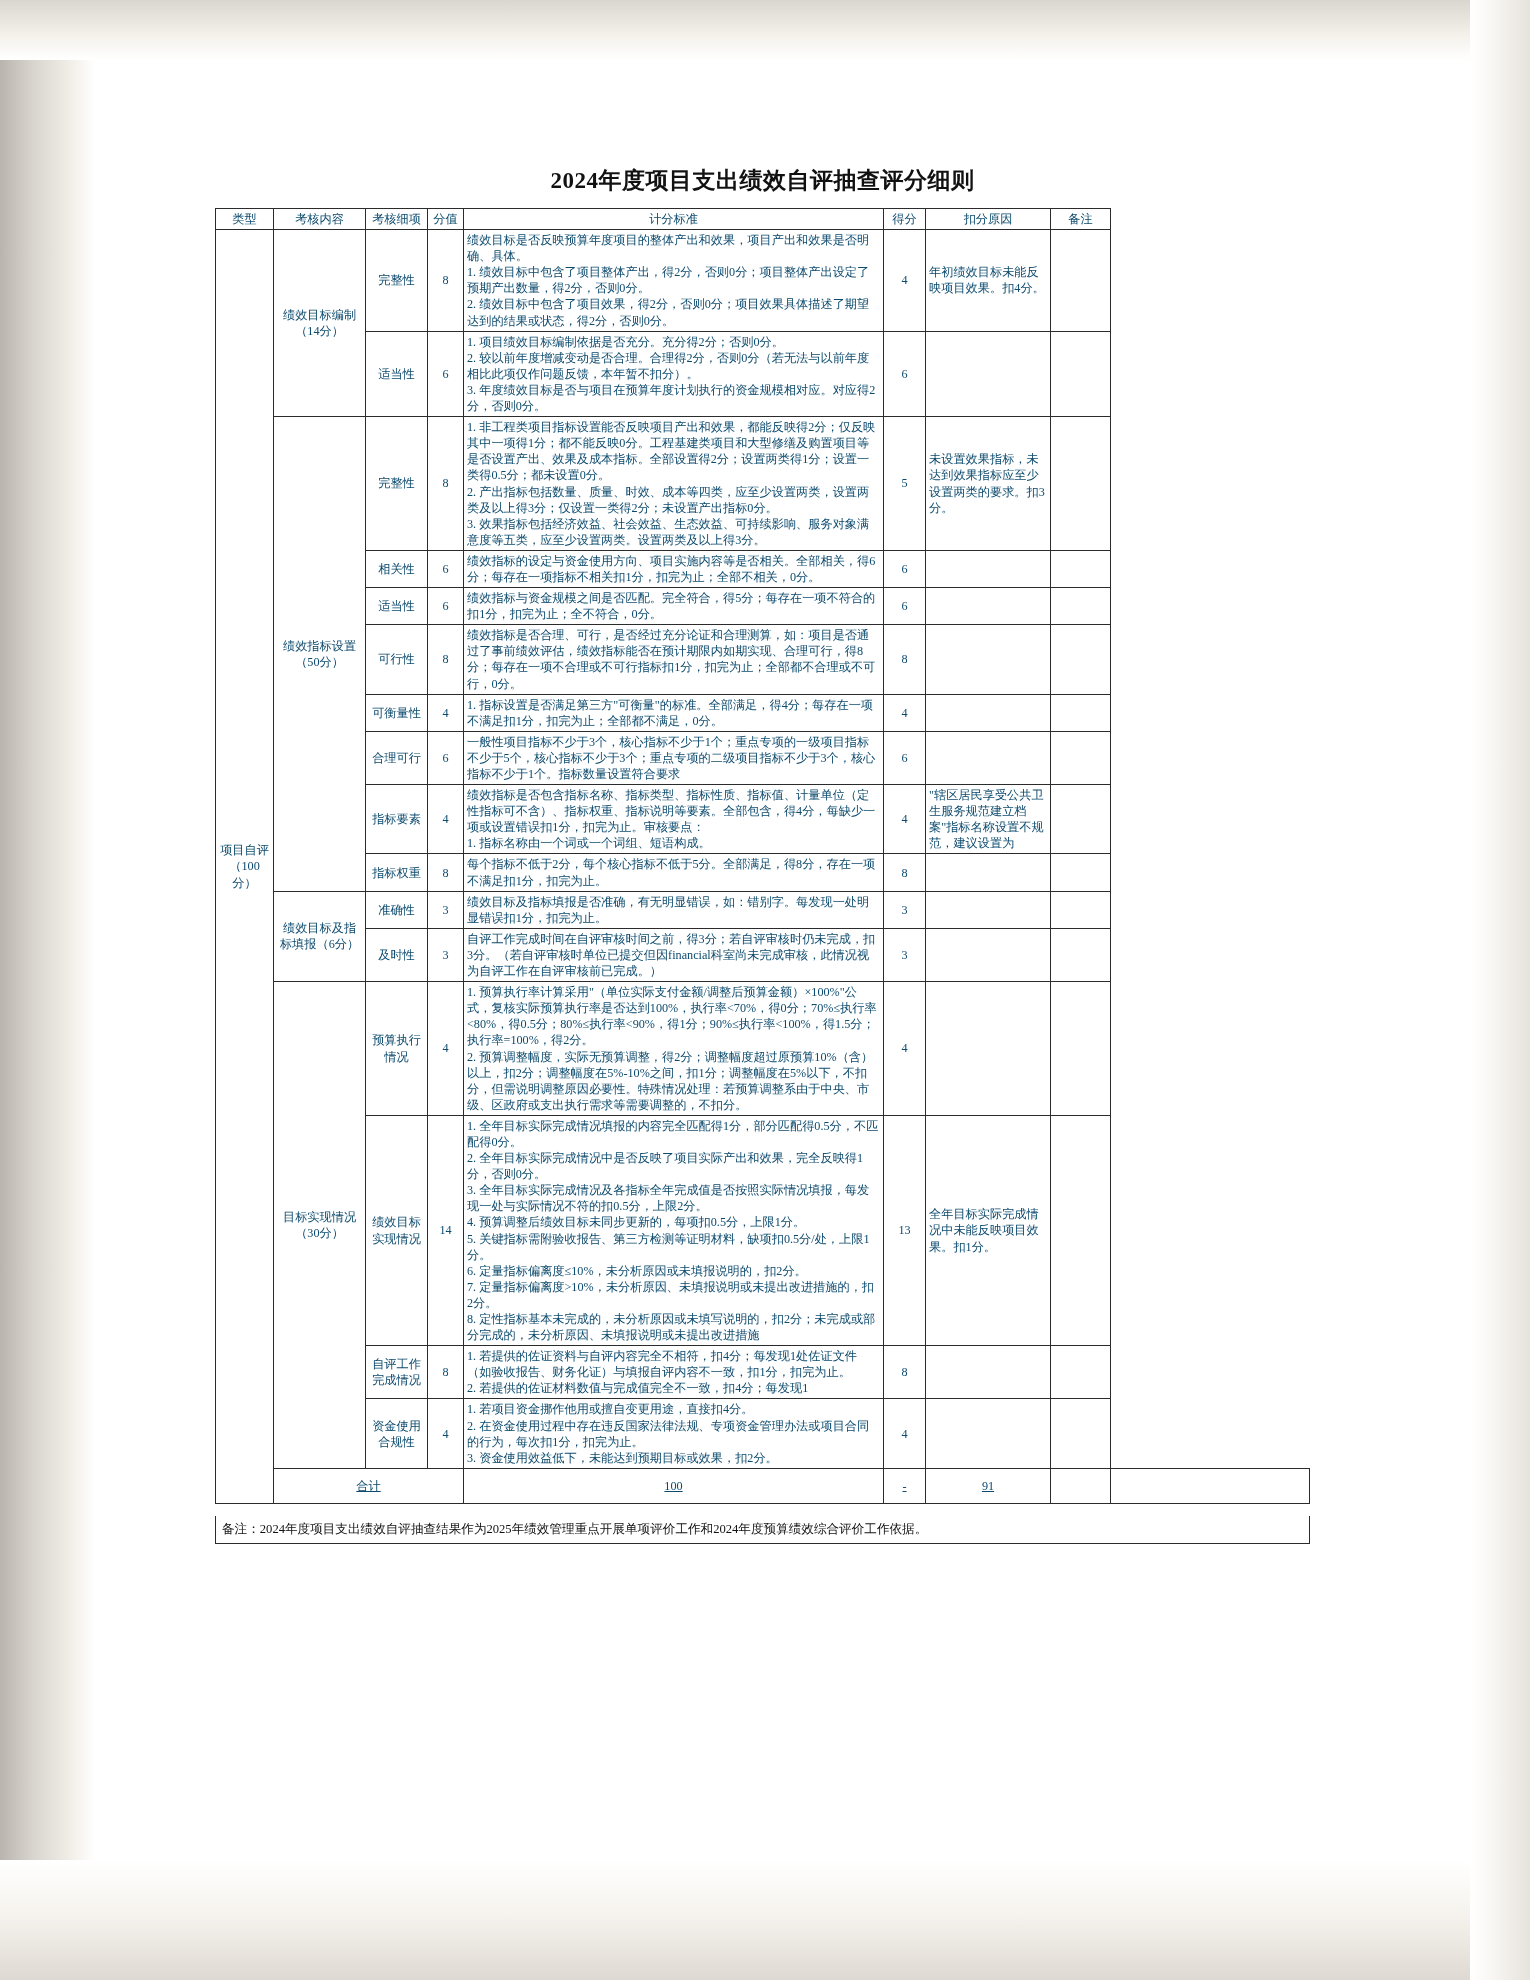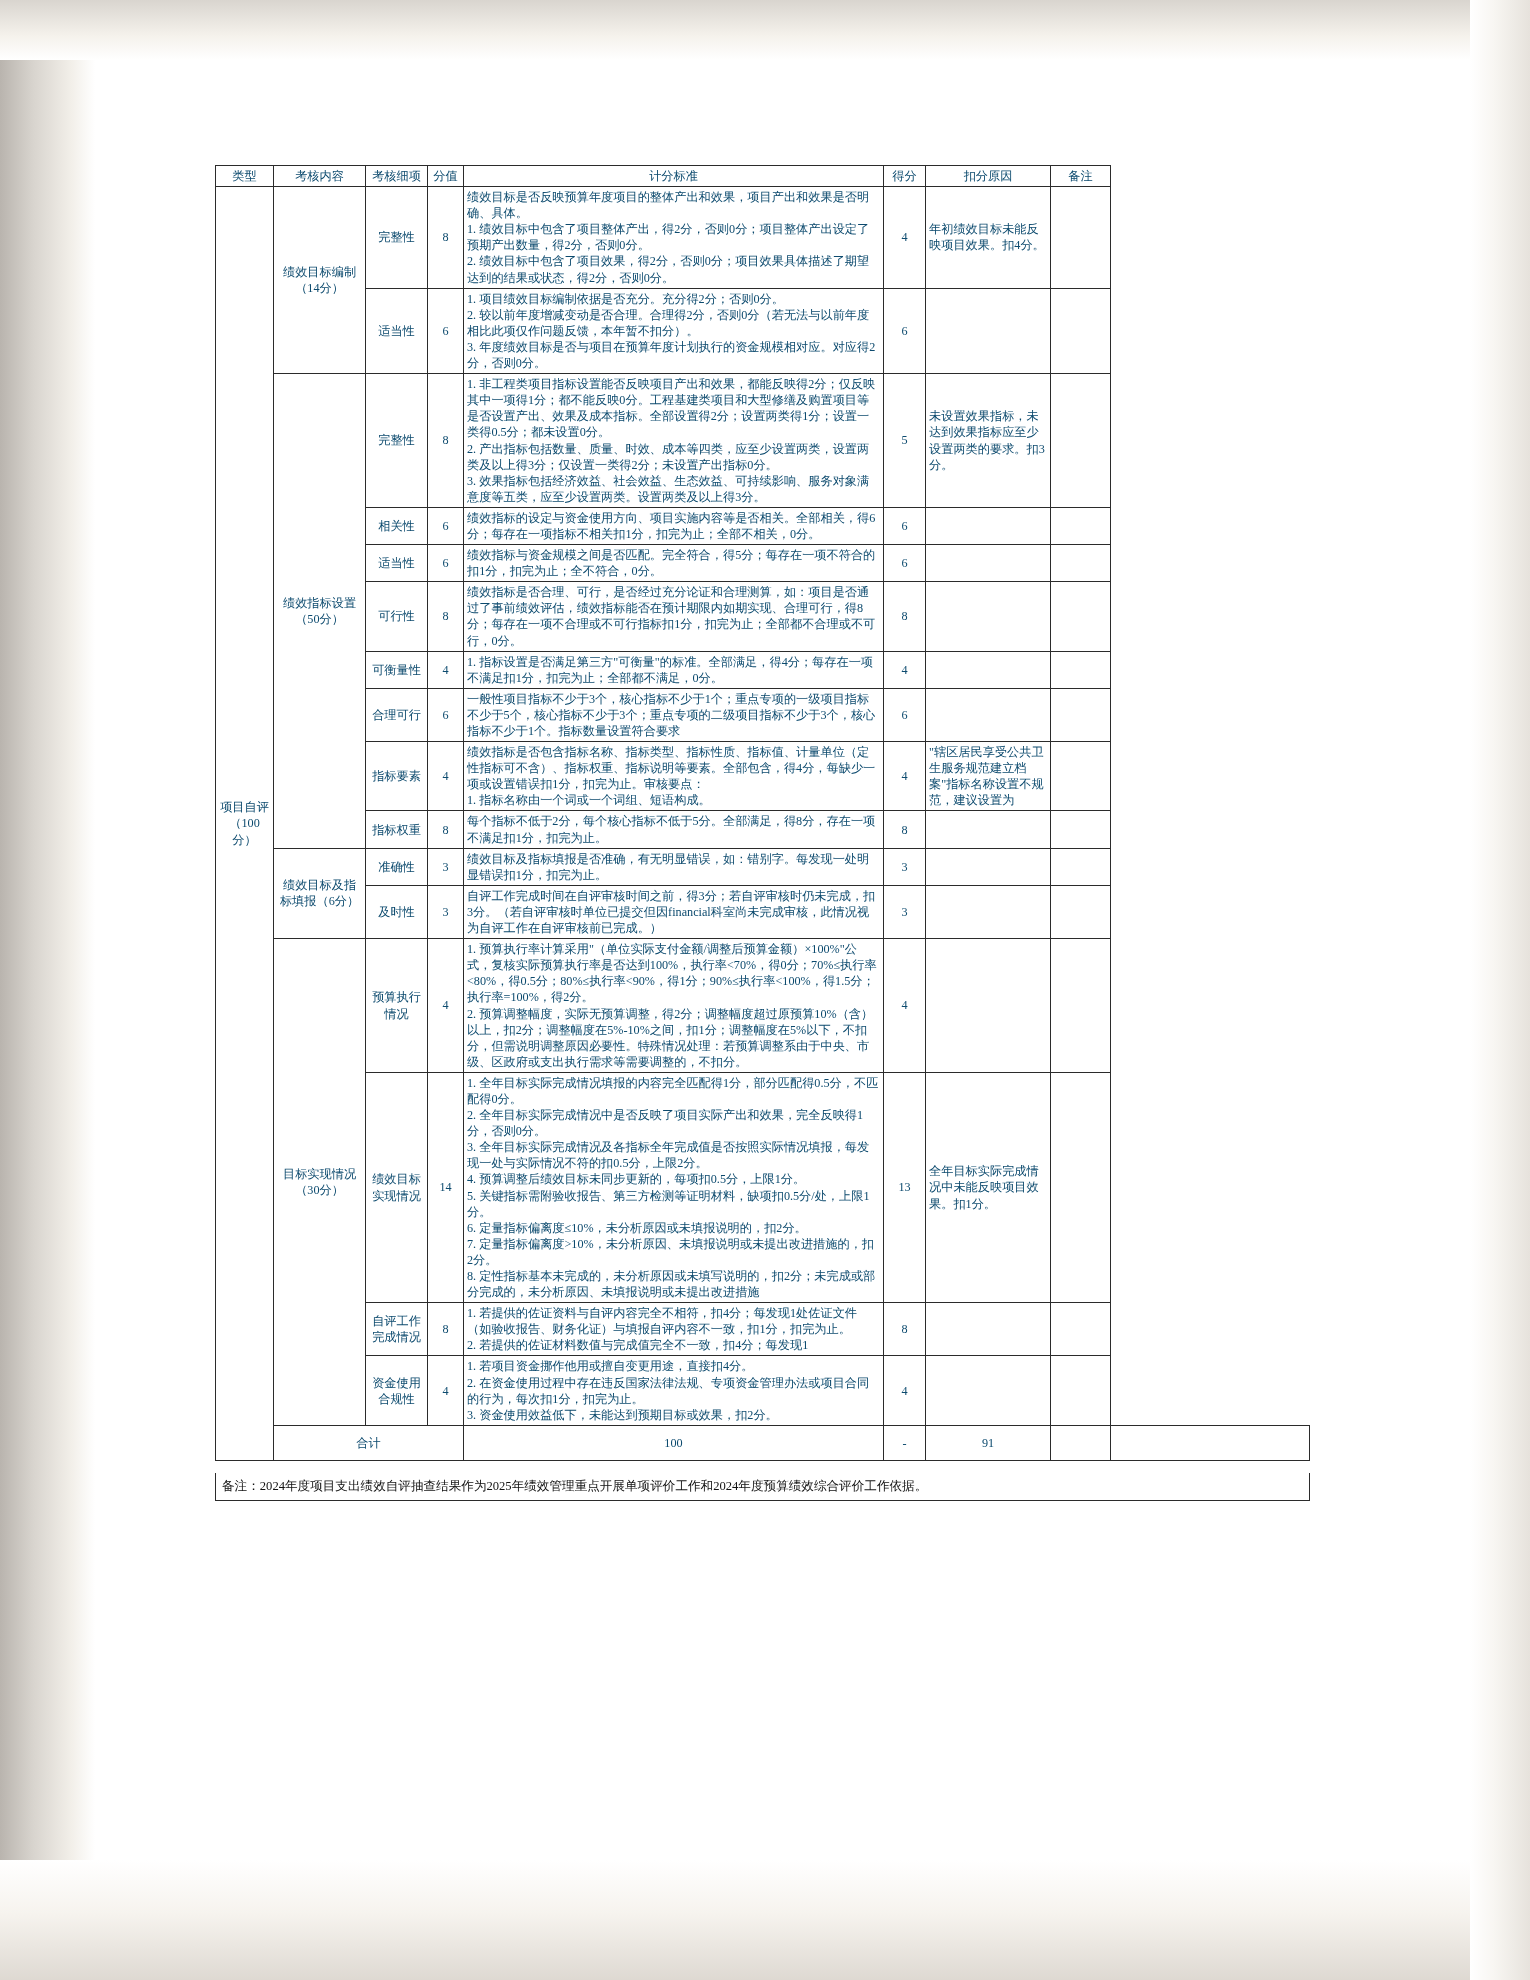--- a/index.html
+++ b/index.html
@@ -87,41 +87,42 @@
   }
   .vert-label {
     text-align: center;
     font-size: 13px;
     line-height: 1.5;
     margin-left: 36px;
   }
   .num { text-align: center; font-size: 13px; }
   .name-cell { text-align: center; font-size: 13px; line-height: 1.5; }
   .reason { text-align: left; font-size: 12.4px; line-height: 1.45; padding: 4px 5px; }
-  .total-row td { font-size: 14px; height: 30px; }
+  .total-row td { font-size: 14px; height: 30px; text-decoration: underline; }
   .footnote {
     margin-top: 12px;
     border: 1px solid #2b2b2b;
     border-top: none;
     font-size: 12.6px;
     padding: 5px 6px;
     line-height: 1.4;
     color: #111;
   }
 </style>
 </head>
 <body>
 
 <div class="page">
   <div class="scan-shade-left"></div>
   <div class="scan-shade-top"></div>
   <div class="scan-shade-bottom"></div>
   <div class="scan-shade-right"></div>
 
   <div class="doc">
+    <div class="doc-title">2024年度项目支出绩效自评抽查评分细则</div>
 
     <table class="sheet">
       <colgroup>
         <col style="width:58px">
         <col style="width:92px">
         <col style="width:62px">
         <col style="width:36px">
         <col style="width:420px">
         <col style="width:42px">
         <col style="width:125px">

